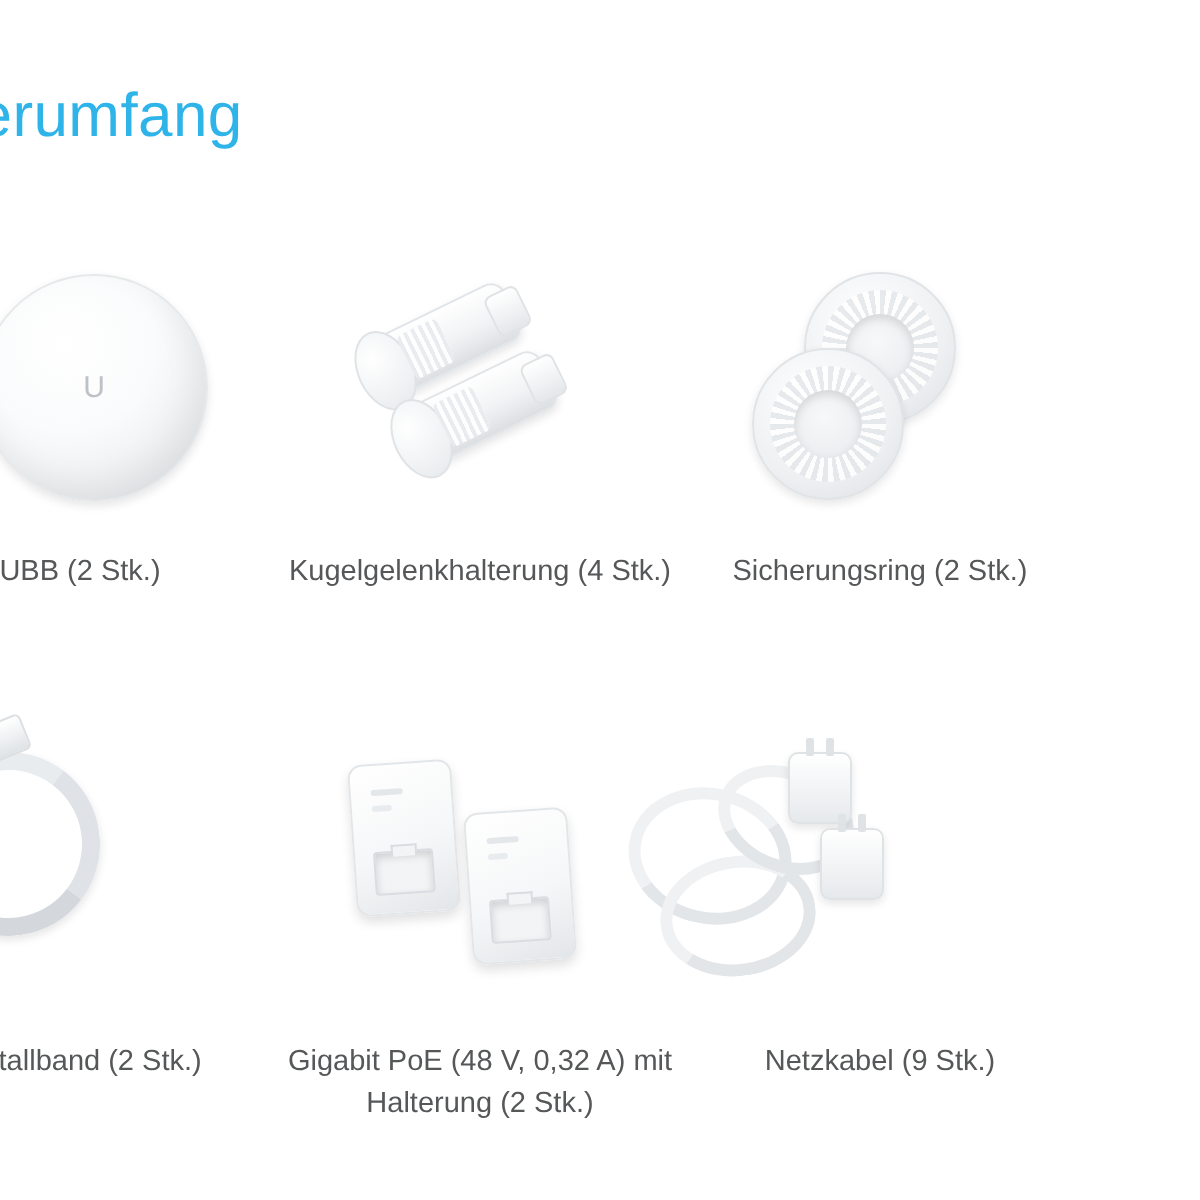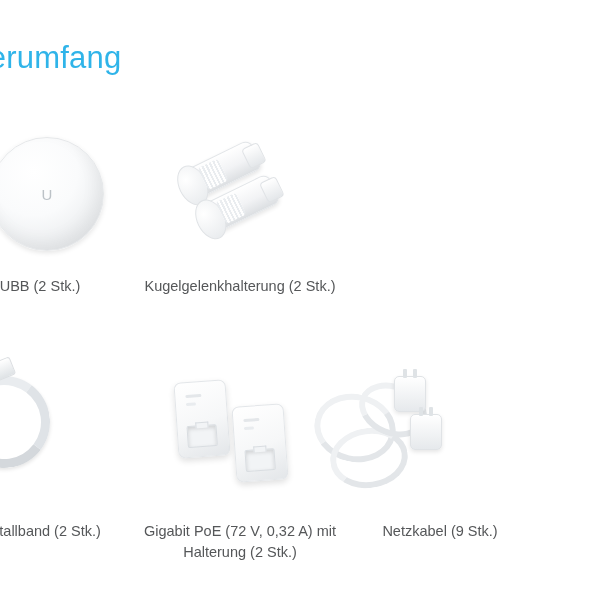--- a/index.html
+++ b/index.html
@@ -353,23 +353,36 @@
             <div class="ballmount bm1">
               <div class="ridges"></div>
               <div class="tip"></div>
             </div>
             <div class="ballmount bm2">
               <div class="ridges"></div>
               <div class="tip"></div>
             </div>
           </div>
         </div>
-        <div class="caption wide">Kugelgelenkhalterung (2 Stk.)</div>
-      </div>
-
+        <div class="caption wide">Kugelgelenkhalterung (4 Stk.)</div>
+      </div>
+
+      <div class="cell">
+        <div class="art">
+          <div class="ring-wrap">
+            <div class="lockring lr1">
+                <div class="teeth"></div>
+              </div>
+            <div class="lockring lr2">
+                <div class="teeth"></div>
+              </div>
+          </div>
+        </div>
+        <div class="caption wide">Sicherungsring (2 Stk.)</div>
+      </div>
 
     </div>
 
     <div class="row">
 
       <div class="cell offset-left">
         <div class="art">
           <div class="band-wrap">
 
             <div class="band b2">
@@ -388,21 +401,21 @@
               <div class="led2"></div>
               <div class="port"></div>
             </div>
             <div class="poe p2">
               <div class="led"></div>
               <div class="led2"></div>
               <div class="port"></div>
             </div>
           </div>
         </div>
-        <div class="caption wide">Gigabit PoE (72 V, 0,32 A) mit
+        <div class="caption wide">Gigabit PoE (48 V, 0,32 A) mit
 Halterung (2 Stk.)</div>
       </div>
 
       <div class="cell">
         <div class="art">
           <div class="cable-wrap">
             <div class="coil c1"></div>
             <div class="coil c2"></div>
             <div class="coil c3"></div>
             <div class="plug pl1">

